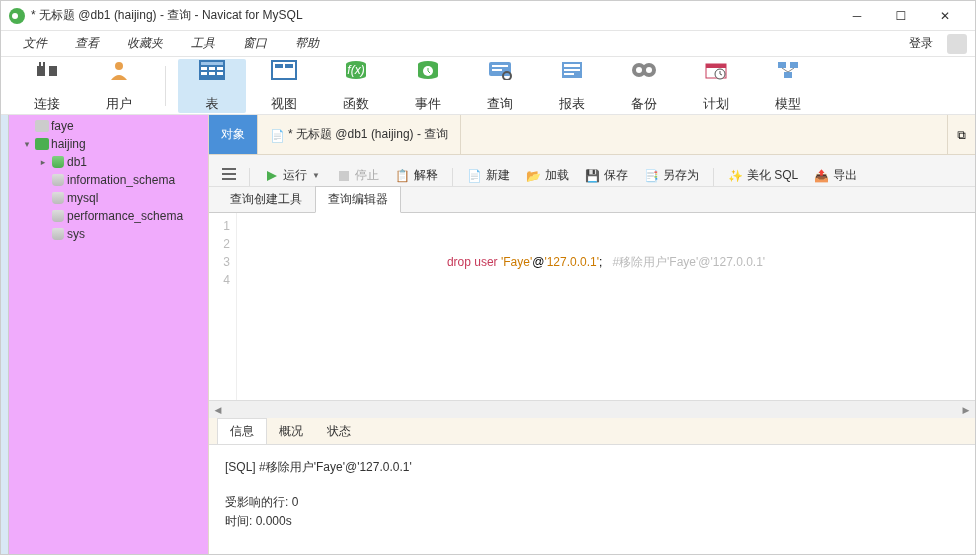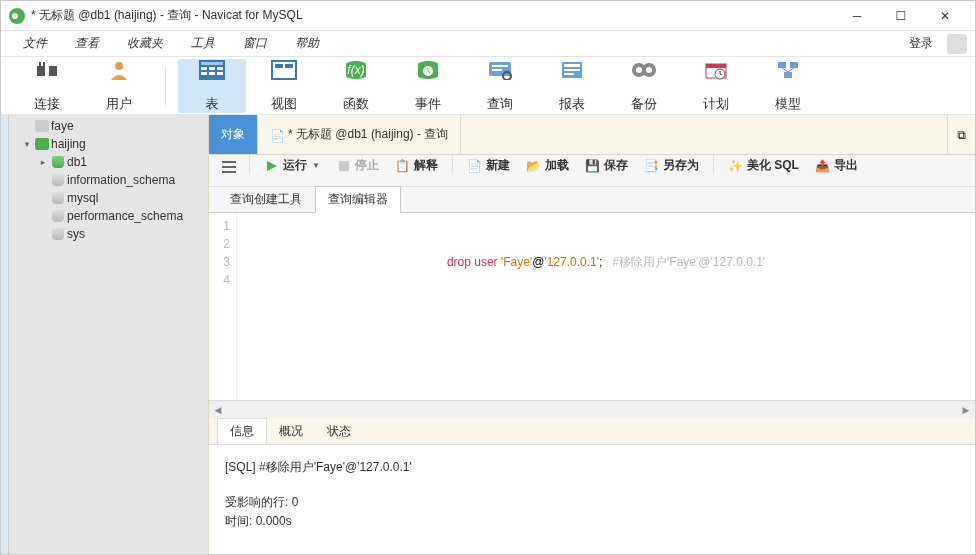--- a/index.html
+++ b/index.html
@@ -26,41 +26,41 @@
   .tool-btn.active { background: #d0e7f7; }
   .tool-icon { width: 26px; height: 22px; display: flex; align-items: center; justify-content: center; }
   .tool-label { font-size: 13px; color: #333; }
   .tool-sep { width: 1px; height: 40px; background: #e0e0e0; margin: 0 8px; }
   
   
   .body { flex: 1; display: flex; overflow: hidden; }
   .left-gutter { width: 8px; background: #d9e8f5; border-right: 1px solid #ccc; }
   
   
-  .sidebar { width: 200px; background: #e5e5e5; border-right: 1px solid #e0d8c8; overflow: auto; padding-top: 2px; }
+  .sidebar { width: 200px; background: #f0abfc; border-right: 1px solid #e0d8c8; overflow: auto; padding-top: 2px; }
   .tree-row { display: flex; align-items: center; height: 18px; padding: 0 4px; cursor: pointer; }
   .tree-indent { display:inline-block; }
   .tree-chev { width: 12px; color: #666; font-size: 9px; text-align:center; }
   .tree-icon { width: 18px; display:flex; align-items:center; justify-content:center; }
   .tree-label { color: #333; }
   .db-cyl { width:12px;height:12px; background:linear-gradient(#7fd17f,#4caf50); border-radius:2px 2px 4px 4px; position:relative;}
   .db-cyl.grey { background:linear-gradient(#ddd,#bbb); }
   .conn-icon { width:14px;height:12px; background:#ccc; border-radius:2px; position:relative;}
   .conn-icon.green { background:#4caf50;}
   
   
   .main { flex: 1; display: flex; flex-direction: column; background: #fff; overflow:hidden; }
   
   .doc-tabs { height: 40px; background: #faf5ea; display: flex; align-items: stretch; border-bottom: 1px solid #e0d8c8; }
   .doc-tab { display: flex; align-items: center; padding: 0 12px; font-size: 11px; color: #333; border-right: 1px solid #e0d8c8; cursor:pointer; }
   .doc-tab.active { background: #4a90d9; color: #fff; }
   .doc-tab .tab-ic { width:14px;height:12px; margin-right:4px; display:inline-flex;}
   .doc-tabs .endcap { margin-left:auto; width:28px; display:flex;align-items:center;justify-content:center; background:#faf5ea; border-left:1px solid #e0d8c8;}
   
-  .action-bar { height: 32px; background: #f5f5f5; display: flex; align-items: flex-start; padding: 0 8px; gap: 4px; border-bottom: 1px solid #e0e0e0; font-weight: bold; }
+  .action-bar { height: 32px; background: #f5f5f5; display: flex; align-items: flex-end; padding: 0 8px; gap: 4px; border-bottom: 1px solid #e0e0e0; }
   .act-btn { display:flex; align-items:center; padding: 2px 6px; gap:3px; cursor:pointer; border-radius:2px; font-size:12px; color:#333; }
   .act-btn.disabled { color:#aaa; }
   .act-ic { width:16px;height:16px; display:inline-flex;align-items:center;justify-content:center;}
   .act-sep { width:1px; height:18px; background:#ddd; margin:0 4px;}
   .hamburger { width:24px;height:24px;display:flex;flex-direction:column;justify-content:center;gap:3px;align-items:center;cursor:pointer;}
   .hamburger div{width:14px;height:2px;background:#666;}
   
   .sub-tabs { height: 26px; background: #f5f5f5; display: flex; align-items: flex-end; padding: 0 8px; border-bottom: 1px solid #ccc; }
   .sub-tab { padding: 4px 12px; font-size: 12px; color: #333; border: 1px solid transparent; cursor:pointer; position:relative; top:1px;}
   .sub-tab.active { background: #fff; border: 1px solid #ccc; border-bottom: 1px solid #fff; }

